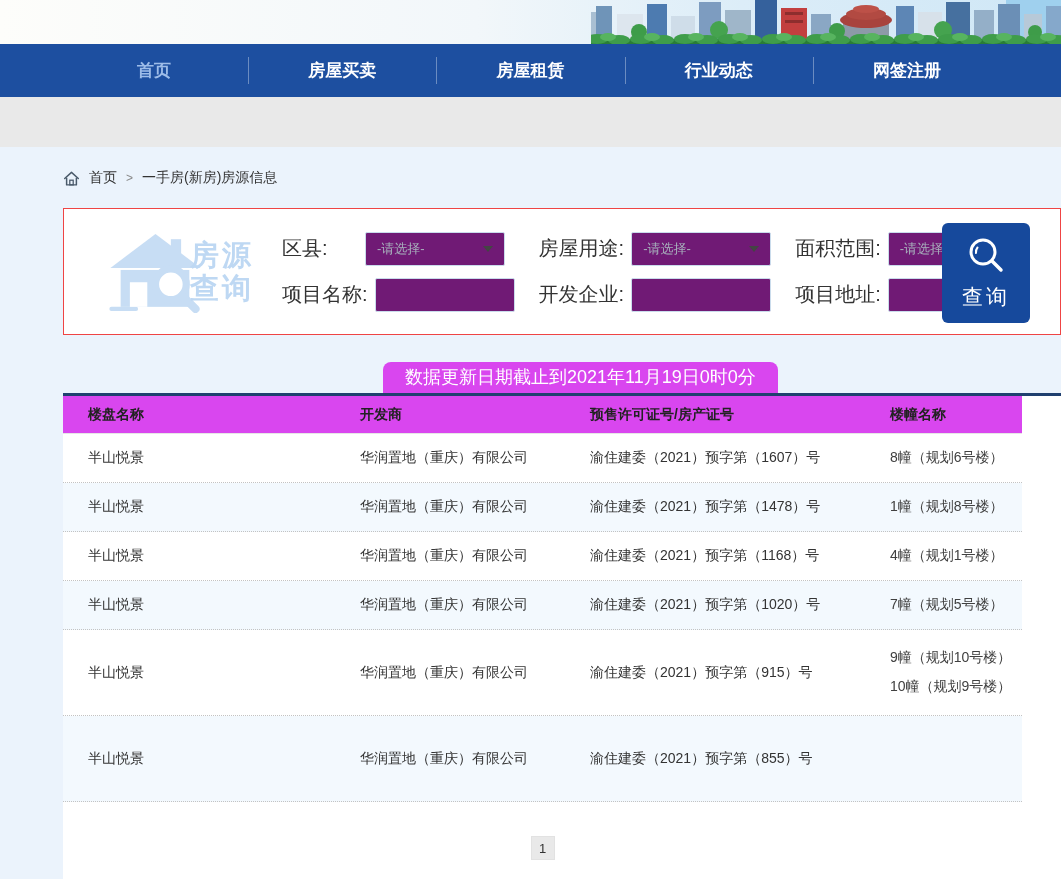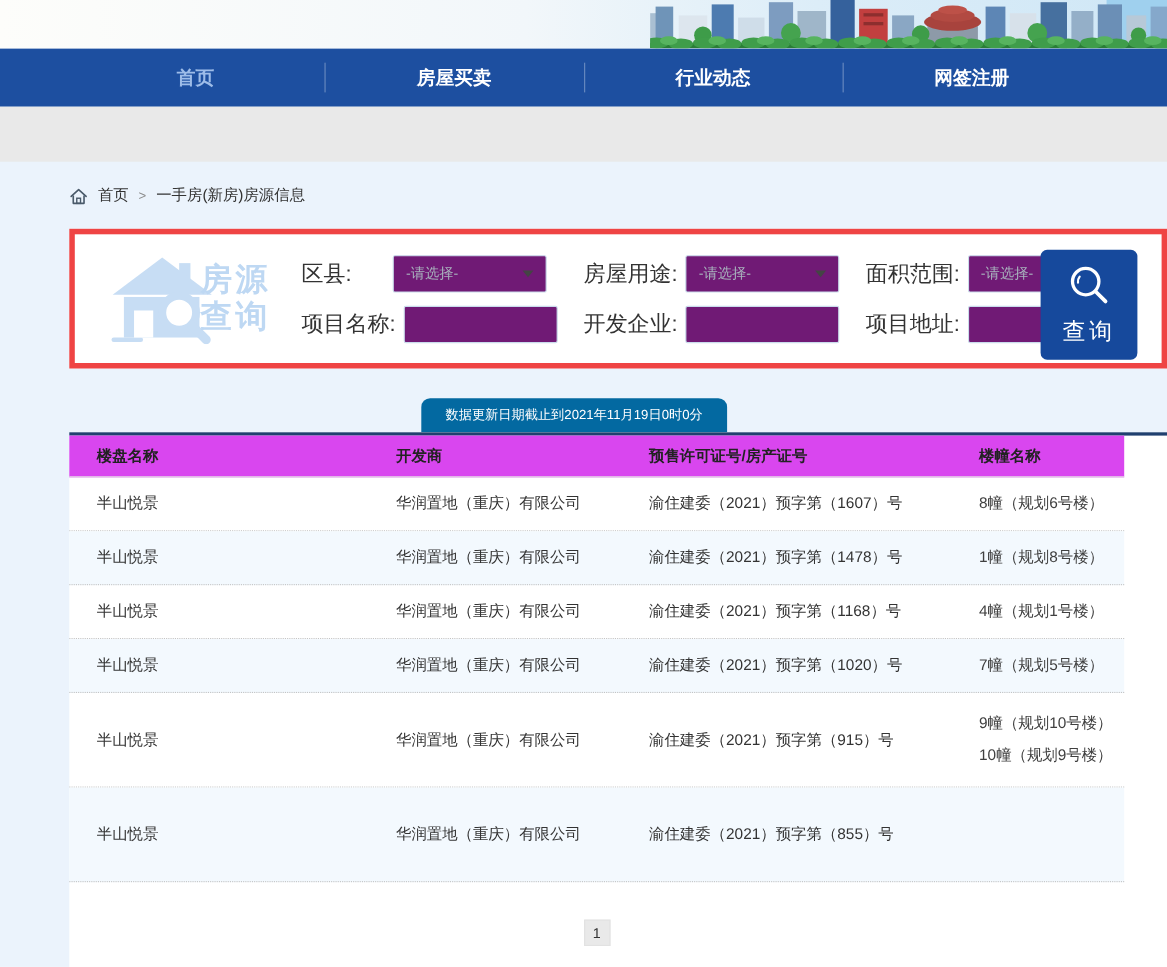--- a/index.html
+++ b/index.html
@@ -37,22 +37,22 @@
   .breadcrumb {
     margin:21px 0 0 63px; height:20px;
     display:flex; align-items:center; gap:9px;
     font-size:14px; color:#333;
   }
   .breadcrumb .sep { color:#888; font-size:12px; }
   .breadcrumb .home-link { cursor:pointer; }
   
   .search-card {
     margin:20px 0 0 63px; width:998px; height:127px;
-    background:#fff; border:5px solid #ef4444;
-    display:flex; align-items:center; position:relative;
+    background:#fff; border:1px solid #ef4444;
+    display:flex; align-items:center; position:relative;padding-left:12px;
   }
   .logo { display:flex; align-items:center; margin-left:30px; width:172px; flex:none; }
   .logo-text {
     font-size:29px; font-weight:bold; color:#bed8f3;
     line-height:33px; margin-left:-16px; letter-spacing:3px; white-space:nowrap;
   }
   .form { display:grid; grid-template-columns:auto auto auto; row-gap:12px; margin-left:4px; }
   .field { display:flex; align-items:center; margin-right:24px; }
   .field .flabel {
     min-width:76px; text-align:left; font-size:20px; color:#333; margin-right:7px;
@@ -76,21 +76,21 @@
   .query-btn {
     position:absolute; left:878px; top:14px; width:88px; height:100px;
     background:#16499c; border:none; border-radius:6px; cursor:pointer;
     display:flex; flex-direction:column; align-items:center; justify-content:center;
     gap:7px; color:#fff;
   }
   .query-btn .qlabel { font-size:21px; letter-spacing:3px; font-family:inherit; }
   
   .notice-ribbon {
     margin:27px 0 0 383px; width:fit-content; height:31px; line-height:31px;
-    background:#0369a1; color:#fff; font-size:12px;
+    background:#d946ef; color:#fff; font-size:18px;
     padding:0 22px; border-radius:8px 8px 0 0;
   }
   
   .table-card {
     margin-left:63px; width:998px; background:#fff;
     border-top:3px solid #20406f; min-height:483px;
   }
   .htable { width:959px; }
   .thead, .trow {
     display:grid; grid-template-columns:272px 230px 300px 157px; align-items:center;
@@ -185,20 +185,21 @@
       <ellipse cx="369" cy="37" rx="8" ry="4"></ellipse>
         <ellipse cx="413" cy="37" rx="8" ry="4"></ellipse>
       <ellipse cx="457" cy="37" rx="8" ry="4"></ellipse>
     </g>
   </svg>
 </div>
 
 <div class="nav">
   <div class="nav-item active">首页</div>
   <div class="nav-item">房屋买卖</div>
+  <div class="nav-item">房屋租赁</div>
   <div class="nav-item">行业动态</div>
   <div class="nav-item">网签注册</div>
 </div>
 
 <div class="gray-band"></div>
 
 <div class="breadcrumb">
   <svg width="17" height="17" viewBox="0 0 16 16">
     <path d="M1.6 8 L8 2.2 L14.4 8" fill="none" stroke="#4a5a6a" stroke-width="1.4" stroke-linecap="round" stroke-linejoin="round"></path>
     <path d="M3.4 7.2 V14 H12.6 V7.2" fill="none" stroke="#4a5a6a" stroke-width="1.4" stroke-linejoin="round"></path>

